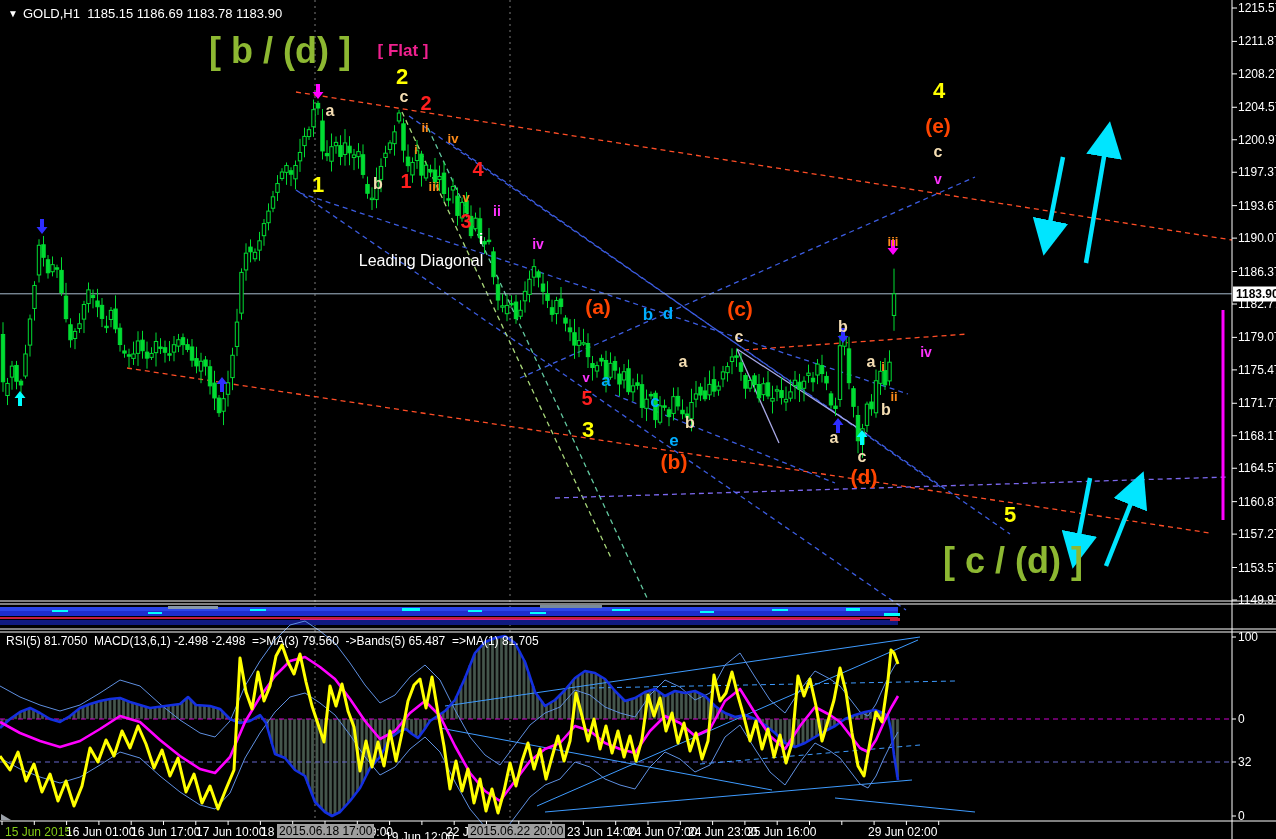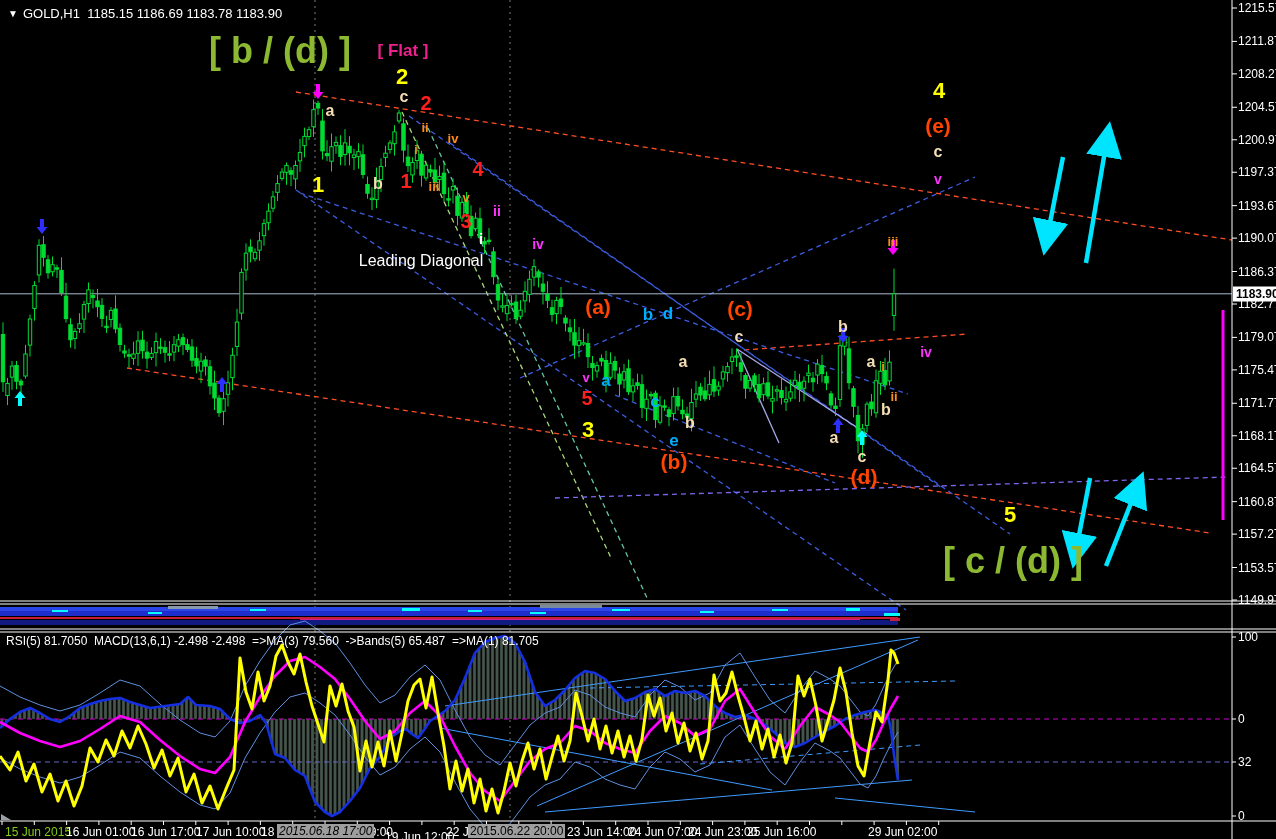--- a/index.html
+++ b/index.html
@@ -771,21 +771,21 @@
       <div style="position: absolute; left: 363px; top: 825px; color: rgb(255, 255, 255); font-size: 12px; white-space: pre;">19:00</div>
       <div style="position: absolute; left: 385px; top: 830px; color: rgb(255, 255, 255); font-size: 12px; white-space: pre;">19 Jun 12:00</div>
       <div style="position: absolute; left: 446px; top: 825px; color: rgb(255, 255, 255); font-size: 12px; white-space: pre;">22 Ju</div>
       <div style="position: absolute; left: 542px; top: 825px; color: rgb(255, 255, 255); font-size: 12px; white-space: pre;">1:00</div>
       <div style="position: absolute; left: 567px; top: 825px; color: rgb(255, 255, 255); font-size: 12px; white-space: pre;">23 Jun 14:00</div>
       <div style="position: absolute; left: 628px; top: 825px; color: rgb(255, 255, 255); font-size: 12px; white-space: pre;">24 Jun 07:00</div>
       <div style="position: absolute; left: 688px; top: 825px; color: rgb(255, 255, 255); font-size: 12px; white-space: pre;">24 Jun 23:00</div>
       <div style="position: absolute; left: 747px; top: 825px; color: rgb(255, 255, 255); font-size: 12px; white-space: pre;">25 Jun 16:00</div>
       <div style="position: absolute; left: 807px; top: 825px; color: rgb(255, 255, 255); font-size: 12px; white-space: pre; margin-top: 32px;">26 Jun 09:00</div>
       <div style="position: absolute; left: 868px; top: 825px; color: rgb(255, 255, 255); font-size: 12px; white-space: pre;">29 Jun 02:00</div>
-      <div style="position: absolute; left: 277px; top: 824px; background: rgb(158, 158, 158); color: rgb(0, 0, 0); font-size: 12px; white-space: pre; padding: 0px 2px; font-style: italic;">2015.06.18 17:00</div>
+      <div style="position: absolute; left: 277px; top: 824px; background: rgb(158, 158, 158); color: rgb(0, 0, 0); font-size: 12px; white-space: pre; padding: 0px 2px;">2015.06.18 17:00</div>
       <div style="position: absolute; left: 468px; top: 824px; background: rgb(158, 158, 158); color: rgb(0, 0, 0); font-size: 12px; white-space: pre; padding: 0px 2px; text-align: center;">2015.06.22 20:00</div>
       <div style="position: absolute; left: 280px; top: 51px; color: rgb(141, 184, 50); font-size: 36px; font-weight: bold; transform: translate(-50%, -50%); white-space: pre; line-height: 1;">[ b / (d) ]</div>
       <div style="position: absolute; left: 1013px; top: 561px; color: rgb(141, 184, 50); font-size: 36px; font-weight: bold; transform: translate(-50%, -50%); white-space: pre; line-height: 1;">[ c / (d) ]</div>
       <div style="position: absolute; left: 403px; top: 50px; color: rgb(240, 33, 143); font-size: 17px; font-weight: bold; transform: translate(-50%, -50%); white-space: pre; line-height: 1;">[ Flat ]</div>
       <div style="position: absolute; left: 421px; top: 261px; color: rgb(255, 255, 255); font-size: 16px; font-weight: normal; transform: translate(-50%, -50%); white-space: pre; line-height: 1;">Leading Diagonal</div>
       <div style="position: absolute; left: 402px; top: 77px; color: rgb(255, 255, 0); font-size: 22px; font-weight: bold; transform: translate(-50%, -50%); white-space: pre; line-height: 1;">2</div>
       <div style="position: absolute; left: 318px; top: 185px; color: rgb(255, 255, 0); font-size: 22px; font-weight: bold; transform: translate(-50%, -50%); white-space: pre; line-height: 1;">1</div>
       <div style="position: absolute; left: 588px; top: 430px; color: rgb(255, 255, 0); font-size: 22px; font-weight: bold; transform: translate(-50%, -50%); white-space: pre; line-height: 1;">3</div>
       <div style="position: absolute; left: 939px; top: 91px; color: rgb(255, 255, 0); font-size: 22px; font-weight: bold; transform: translate(-50%, -50%); white-space: pre; line-height: 1;">4</div>
       <div style="position: absolute; left: 1010px; top: 515px; color: rgb(255, 255, 0); font-size: 22px; font-weight: bold; transform: translate(-50%, -50%); white-space: pre; line-height: 1;">5</div>

